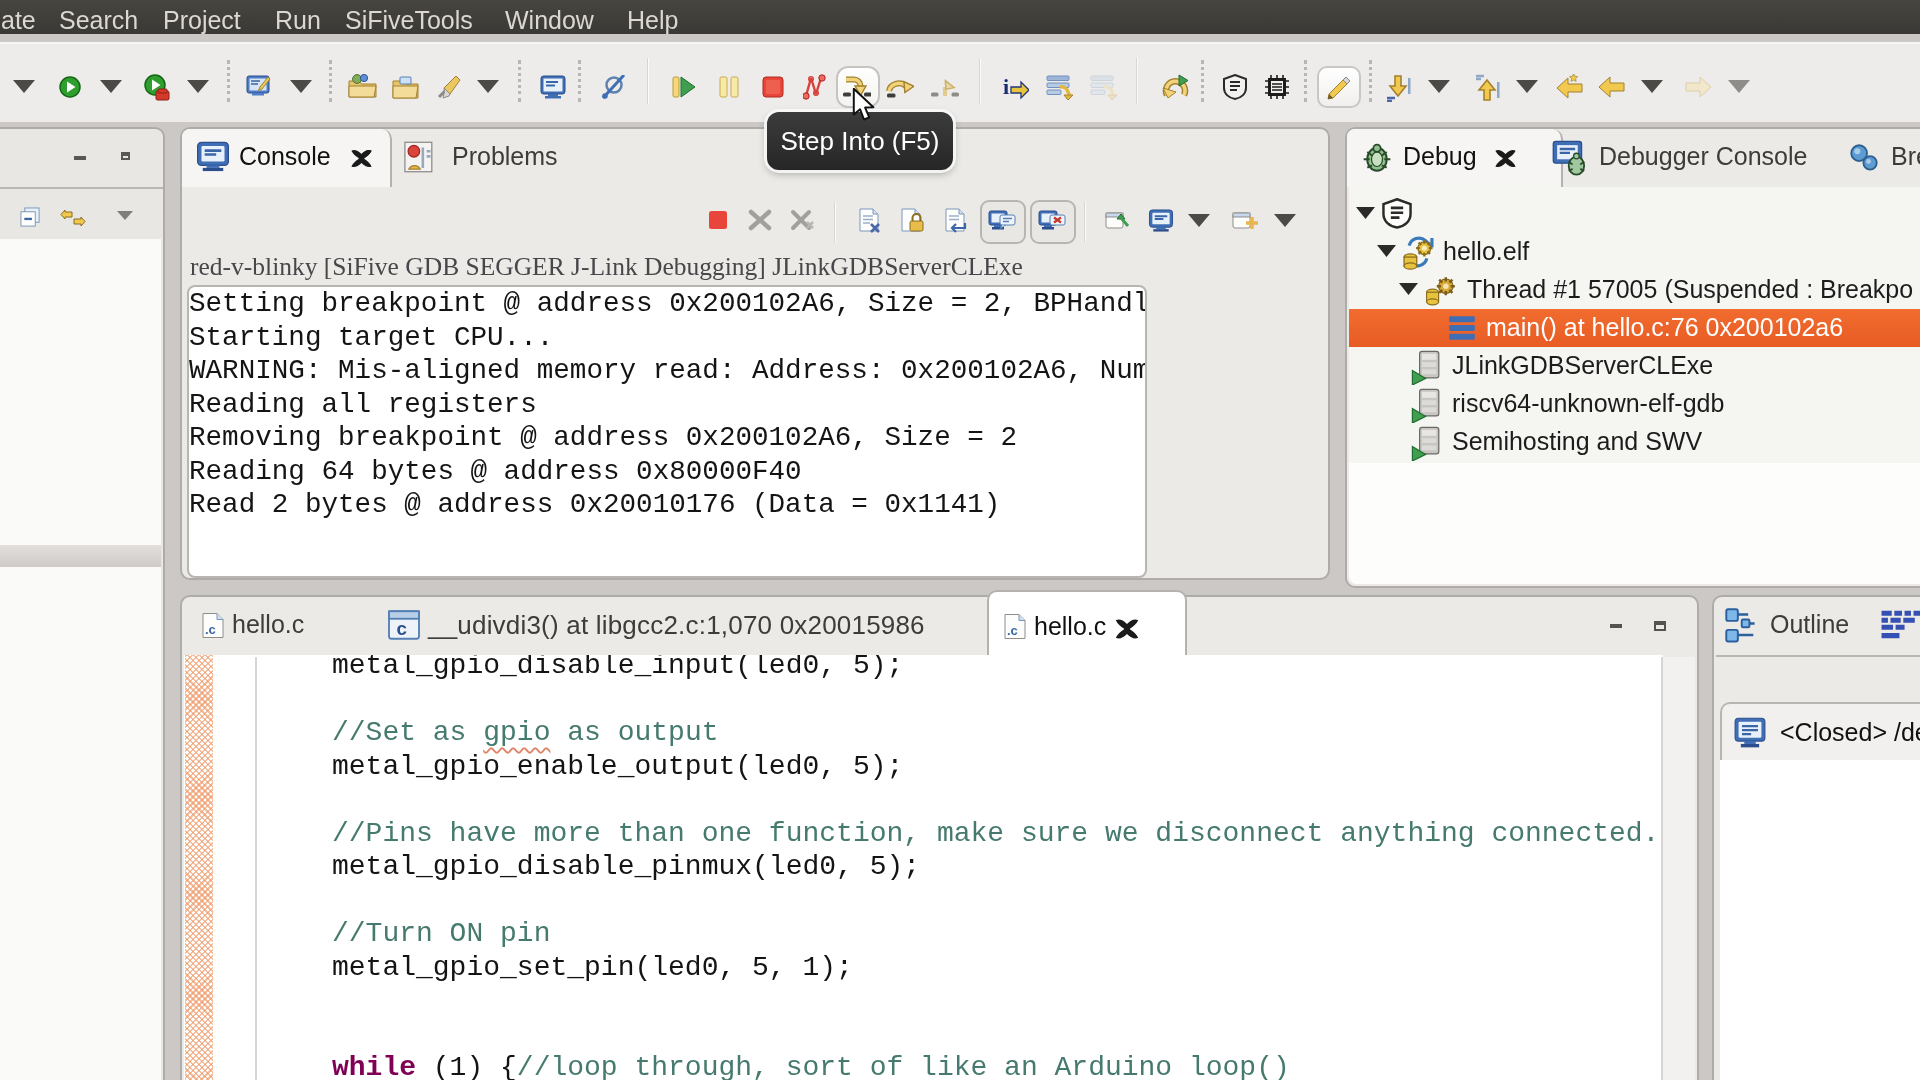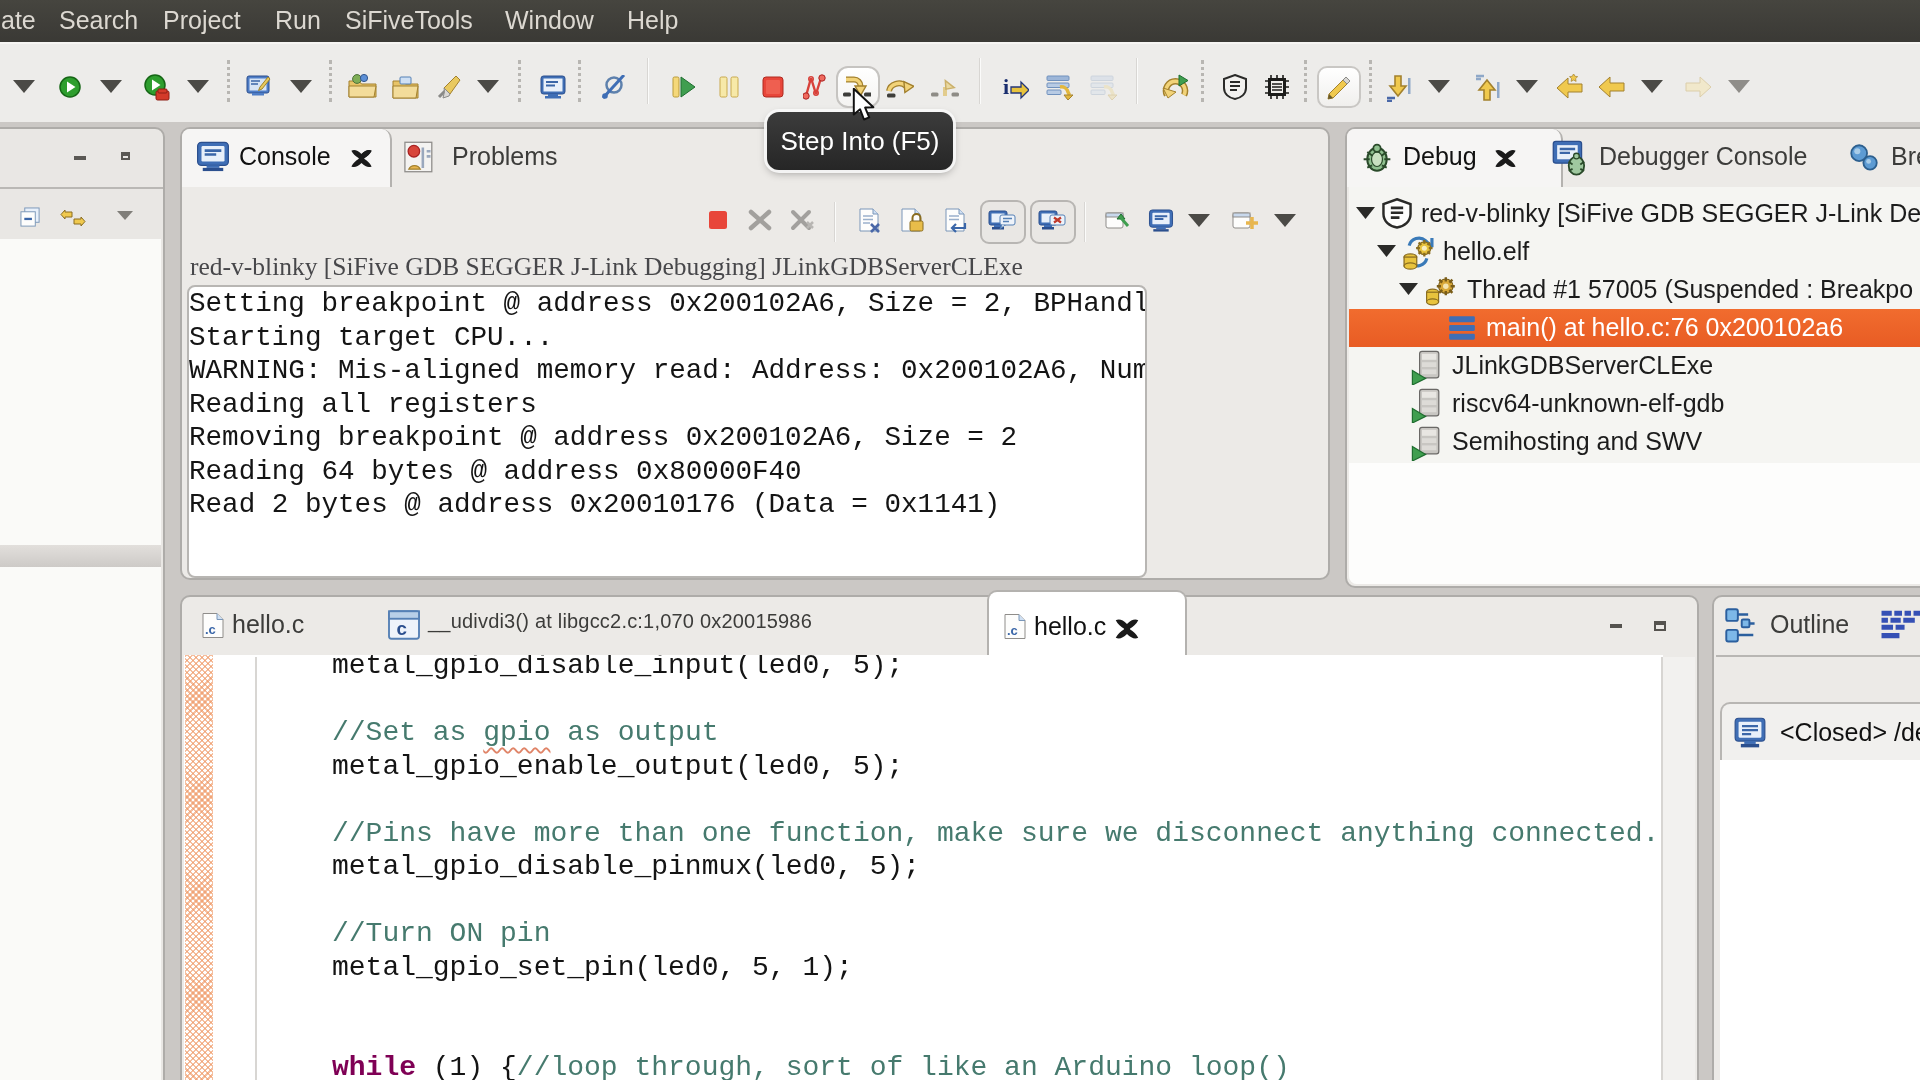--- a/index.html
+++ b/index.html
@@ -1,21 +1,21 @@
 <!DOCTYPE html>
 <html><head>
 <meta charset="utf-8">
 <style>
   * { margin:0; padding:0; box-sizing:border-box; }
   html,body { width:1920px; height:1080px; overflow:hidden; }
   body { font-family:"Liberation Sans", sans-serif; background:#cbc8c5; position:relative; -webkit-font-smoothing:antialiased; }
   .abs { position:absolute; }
 
   
-  #menubar { left:0; top:0; width:1920px; height:42px; background:linear-gradient(#46453f,#3a3935);
+  #menubar { left:0; top:0; width:1920px; height:34px; background:linear-gradient(#46453f,#3a3935);
     color:#dcd8d1; font-size:25px;text-align:right; }
   #menubar span { position:absolute; top:6px; }
 
   
   #toolbar { left:0; top:42px; width:1920px; height:80px; background:#edecea; border-top:2px solid #f6f5f3; }
   .tsep { position:absolute; top:16px; width:0; height:42px; border-left:3px dotted #b8b6b2; }
   .tsepl { position:absolute; top:14px; width:2px; height:46px; background:#fbfbfa; border-left:1px solid #d8d6d3; }
   .tri { position:absolute; width:0; height:0; border-left:11px solid transparent; border-right:11px solid transparent; border-top:13px solid #4b4a46; }
   .tri.pale { border-top-color:#8f8d89; }
 
@@ -407,21 +407,20 @@
   <div id="debugtree">
       <div class="abs" style="left:0;right:0;top:276px;bottom:0;background:#fdfdfc"></div>
     <div class="trow" style="top:8px">
       <svg class="abs" style="left:6px;top:11px" width="21" height="14" viewBox="0 0 21 14">
           <path d="M1 1 h19 l-9.5 12 Z" fill="#2a2a28"></path>
         </svg>
       <svg class="abs" style="left:32px;top:3px" width="32" height="32" viewBox="0 0 26 26">
           <path d="M13 1 L24 5 V13 c0 6 -5 10 -11 11 C7 23 2 19 2 13 V5 Z" fill="#fdfdfc" stroke="#2a2a28" stroke-width="2"></path>
           <path d="M8 8 h10 M8 12 h10 M8 16 h7" stroke="#2a2a28" stroke-width="2.2"></path>
         </svg>
-      <span class="txt" style="left:72px">red-v-blinky [SiFive GDB SEGGER J-Link De</span>
     </div>
     <div class="trow" style="top:46px">
       <svg class="abs" style="left:27px;top:11px" width="21" height="14" viewBox="0 0 21 14">
           <path d="M1 1 h19 l-9.5 12 Z" fill="#2a2a28"></path>
         </svg>
       <svg class="abs" style="left:50px;top:0px" width="38" height="38" viewBox="0 0 30 30">
           <path d="M8 10 a8 8 0 0 1 13 -4 l3 3" fill="none" stroke="#3a7ab8" stroke-width="2.5"></path>
           <path d="M26 4 v6 h-6" fill="none" stroke="#3a7ab8" stroke-width="2.5"></path>
           <path d="M22 20 a8 8 0 0 1 -13 4 l-3 -3" fill="none" stroke="#3a7ab8" stroke-width="2.5"></path>
           <ellipse cx="9" cy="19" rx="5" ry="2.5" fill="#e8c33d" stroke="#8a6d20"></ellipse>
@@ -496,21 +495,21 @@
         <text x="3" y="21" font-size="13" font-weight="bold" fill="#3a66a8" font-family="Liberation Sans">.c</text>
       </svg>
     <span class="abs" style="left:44px;top:13px;color:#3c3c3a">hello.c</span>
   </div>
   <div class="tab" style="left:198px;width:600px;">
     <svg class="abs" style="left:7px;top:13px" width="34" height="30" viewBox="0 0 26 24">
         <rect x="1" y="1" width="24" height="22" rx="2" fill="#eef3fa" stroke="#5580b5" stroke-width="1.5"></rect>
         <rect x="1" y="1" width="24" height="6" fill="#b8cfe8" stroke="#5580b5" stroke-width="1.5"></rect>
         <text x="7" y="20" font-size="15" font-weight="bold" fill="#2b4f8e" font-family="Liberation Sans">c</text>
       </svg>
-    <span class="abs" style="left:48px;top:13px;color:#3c3c3a;font-size:20px;letter-spacing:0.2px">__udivdi3() at libgcc2.c:1,070 0x20015986</span>
+    <span class="abs" style="left:48px;top:13px;color:#3c3c3a;font-size:26px;letter-spacing:0.2px">__udivdi3() at libgcc2.c:1,070 0x20015986</span>
   </div>
   <div class="tab" style="left:805px;width:200px;top:-7px;height:67px;background:#fff;border:2px solid #b4b2af;border-bottom:none;border-radius:10px 10px 0 0;">
     <svg class="abs" style="left:15px;top:21px" width="22" height="27" viewBox="0 0 22 26">
         <path d="M1 1 h14 l6 6 v18 h-20 Z" fill="#fdfdfc" stroke="#8f8d8a"></path>
         <path d="M15 1 v6 h6" fill="#cfe0f4" stroke="#7a96b8"></path>
         <text x="3" y="21" font-size="13" font-weight="bold" fill="#3a66a8" font-family="Liberation Sans">.c</text>
       </svg>
     <span class="abs" style="left:45px;top:20px;color:#111">hello.c</span>
     <svg class="abs" style="left:123px;top:22px" width="30" height="30" viewBox="0 0 24 24">
         <path d="M3 5 Q7 3 12 8 Q17 3 21 5 Q19 9 14 12 Q19 15 21 19 Q17 21 12 16 Q7 21 3 19 Q5 15 10 12 Q5 9 3 5 Z" fill="#1a1a1a"></path>

